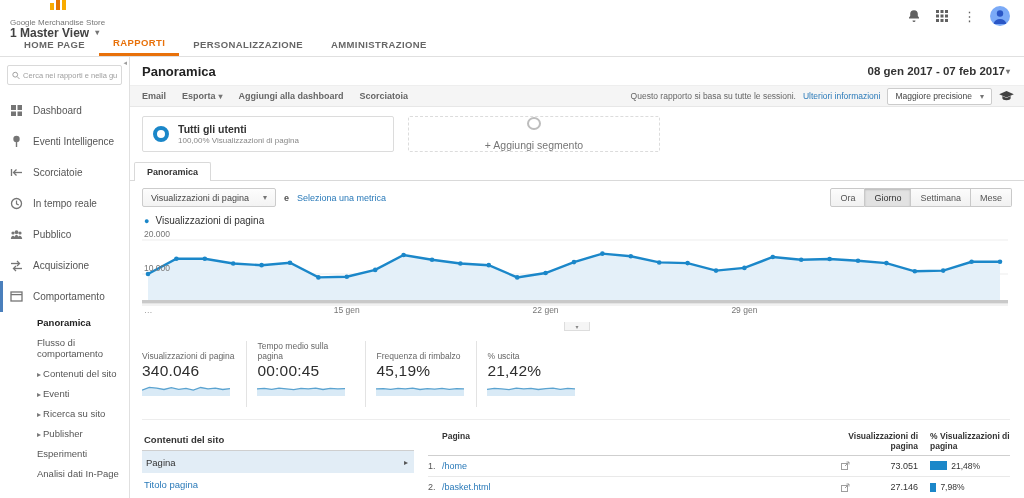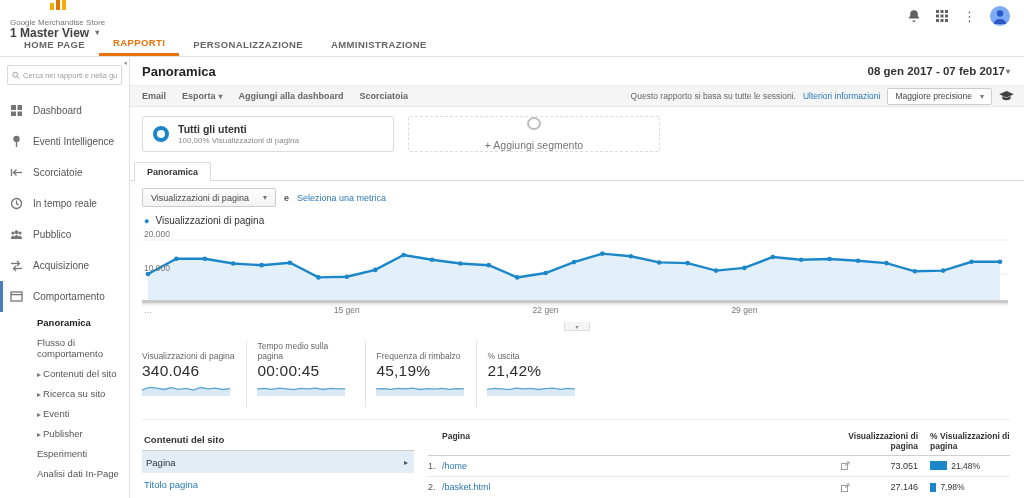--- a/index.html
+++ b/index.html
@@ -246,22 +246,22 @@
             <rect x="1" y="2" width="11" height="9" fill="none" stroke="#757575" stroke-width="1.3"></rect>
             <line x1="1" y1="4.6" x2="12" y2="4.6" stroke="#757575" stroke-width="1.3"></line>
           </svg>
         <span>Comportamento</span>
       </li>
     </ul>
     <ul class="subnav">
       <li class="subitem sel">Panoramica</li>
       <li class="subitem">Flusso di comportamento</li>
       <li class="subitem"><span class="tw">▸</span><span>Contenuti del sito</span></li>
+      <li class="subitem"><span class="tw">▸</span><span>Eventi</span></li>
       <li class="subitem"><span class="tw">▸</span><span>Ricerca su sito</span></li>
-      <li class="subitem"><span class="tw">▸</span><span>Eventi</span></li>
       <li class="subitem"><span class="tw">▸</span><span>Publisher</span></li>
       <li class="subitem">Esperimenti</li>
       <li class="subitem">Analisi dati In-Page</li>
     </ul>
 
   </div>
 
   <div class="main">
     <div class="rheader">
       <div class="rtitle">Panoramica</div>
@@ -314,20 +314,26 @@
     </div>
 
     <div class="metricrow">
       <div class="metric-left">
         <span class="dropbtn">
           <span>Visualizzazioni di pagina</span>
           <span class="caret">▾</span>
         </span>
         <span class="vslab">e</span>
         <span class="metriclink">Seleziona una metrica</span>
+      </div>
+      <div class="granularity">
+        <span class="gbtn">Ora</span>
+        <span class="gbtn sel">Giorno</span>
+        <span class="gbtn">Settimana</span>
+        <span class="gbtn">Mese</span>
       </div>
     </div>
 
     <div class="legendrow">
       <span class="ldot">●</span>
       <span class="llabel">Visualizzazioni di pagina</span>
     </div>
 
     <div class="chartwrap">
       <svg id="main-chart" width="866" height="90">

